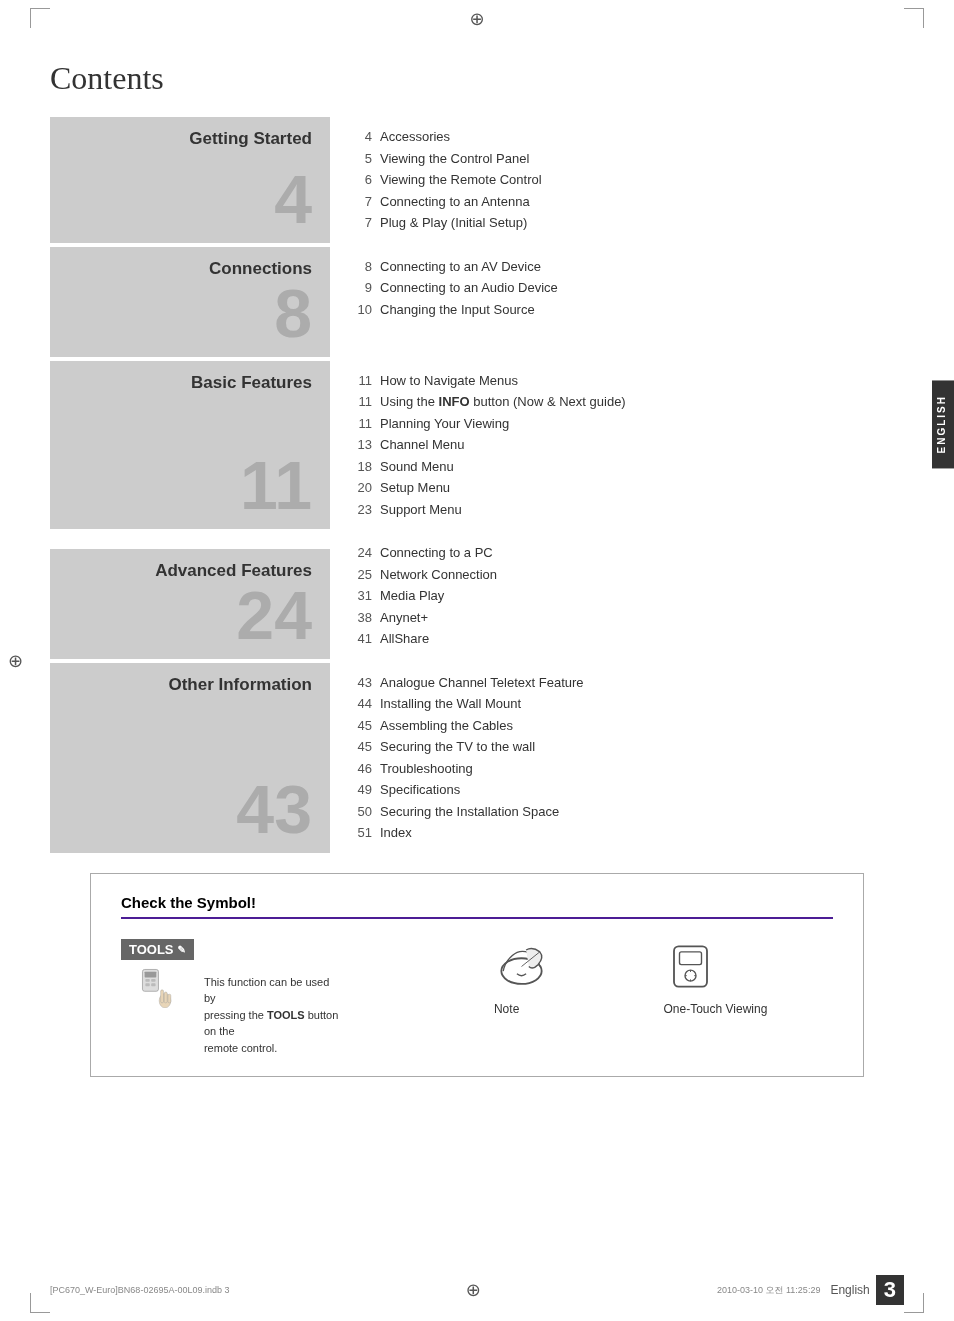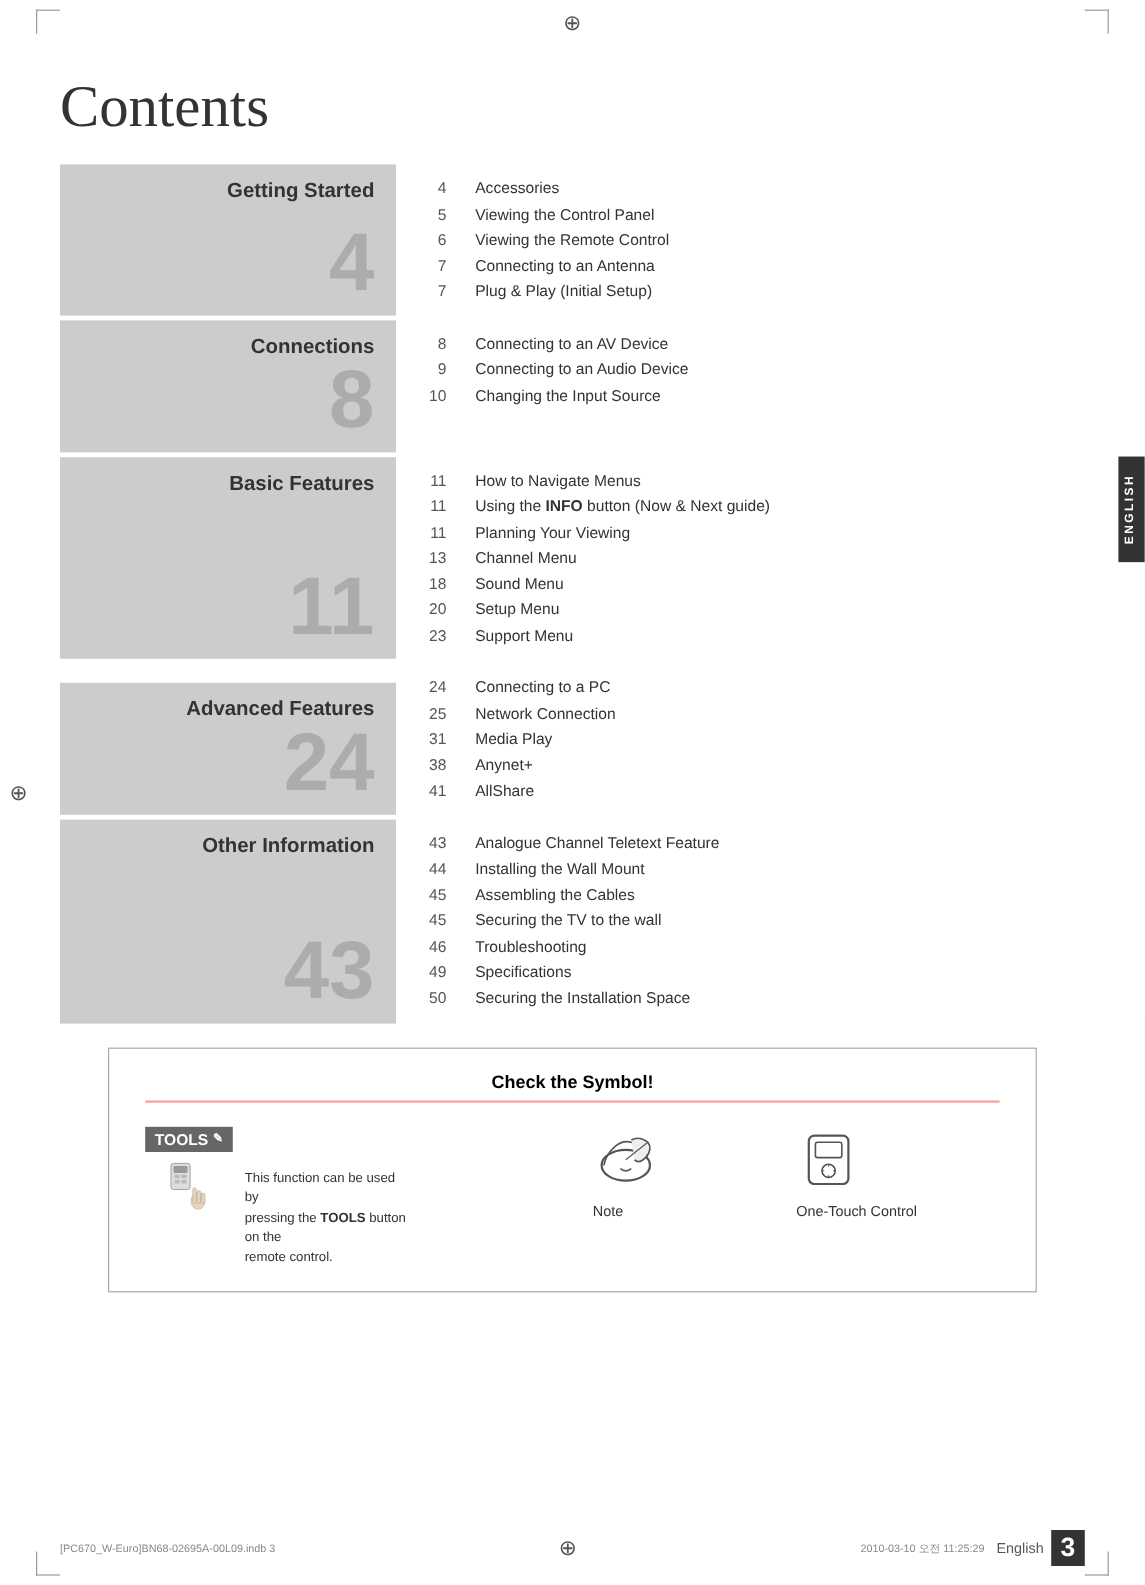--- a/index.html
+++ b/index.html
@@ -67,21 +67,21 @@
     }
 
     
     .content {
       padding: 60px 50px 20px 50px;
       position: relative;
     }
 
     
     .page-title {
-      font-size: 49px;
+      font-size: 32px;
       font-weight: 300;
       color: #333;
       margin-bottom: 20px;
       font-family: Georgia, serif;
     }
 
     
     .side-tab {
       position: absolute;
       right: 0;
@@ -161,37 +161,35 @@
     }
     .item-num {
       min-width: 22px;
       text-align: right;
       color: #555;
       font-size: 13px;
     }
     .item-text {
       color: #333;
       font-size: 13px;
-      margin-left: 16px;
     }
     .item-text strong {
       font-weight: bold;
     }
 
     
     .symbol-box {
       margin: 20px 40px 10px 40px;
       border: 1px solid #aaa;
       padding: 20px 30px 20px 30px;
     }
     .symbol-box-title {
-      text-align: center;
       font-size: 15px;
       font-weight: bold;
-      border-bottom: 2px solid #fca5a5;
+      border-bottom: 2px solid #4c1d95;
       padding-bottom: 6px;
       margin-bottom: 20px;
     }
     .symbol-box-content {
       display: flex;
       align-items: flex-start;
       gap: 0;
     }
     .symbol-section {
       display: flex;
@@ -440,20 +438,24 @@
           <span class="item-num">46</span>
           <span class="item-text">Troubleshooting</span>
         </div>
         <div class="section-item">
           <span class="item-num">49</span>
           <span class="item-text">Specifications</span>
         </div>
         <div class="section-item">
           <span class="item-num">50</span>
           <span class="item-text">Securing the Installation Space</span>
+        </div>
+        <div class="section-item">
+          <span class="item-num">51</span>
+          <span class="item-text">Index</span>
         </div>
       </div>
     </div>
 
     <div class="symbol-box">
       <div class="symbol-box-title">Check the Symbol!</div>
       <div class="symbol-box-content">
 
         <div class="symbol-section" style="flex: 2.2; align-items: flex-start; flex-direction: row; gap: 10px;">
           <div style="display: flex; flex-direction: column; align-items: center; gap: 8px;">
@@ -501,21 +503,21 @@
 
           <svg class="onetouch-icon" viewBox="0 0 60 60" xmlns="http://www.w3.org/2000/svg">
             <rect x="12" y="8" width="36" height="44" rx="5" fill="none" stroke="#555" stroke-width="2"></rect>
             <rect x="18" y="14" width="24" height="14" rx="2" fill="none" stroke="#555" stroke-width="1.5"></rect>
             <circle cx="30" cy="40" r="6" fill="none" stroke="#555" stroke-width="1.5"></circle>
             <line x1="30" y1="34" x2="30" y2="36" stroke="#555" stroke-width="1"></line>
             <line x1="30" y1="44" x2="30" y2="46" stroke="#555" stroke-width="1"></line>
             <line x1="24" y1="40" x2="26" y2="40" stroke="#555" stroke-width="1"></line>
             <line x1="34" y1="40" x2="36" y2="40" stroke="#555" stroke-width="1"></line>
           </svg>
-          <div class="symbol-label">One-Touch Control</div>
+          <div class="symbol-label">One-Touch Viewing</div>
         </div>
 
       </div>
     </div>
 
   </div>
 
   <div class="footer-bar">
     <div class="footer-left">[PC670_W-Euro]BN68-02695A-00L09.indb   3</div>
     <div class="footer-center">⊕</div>

